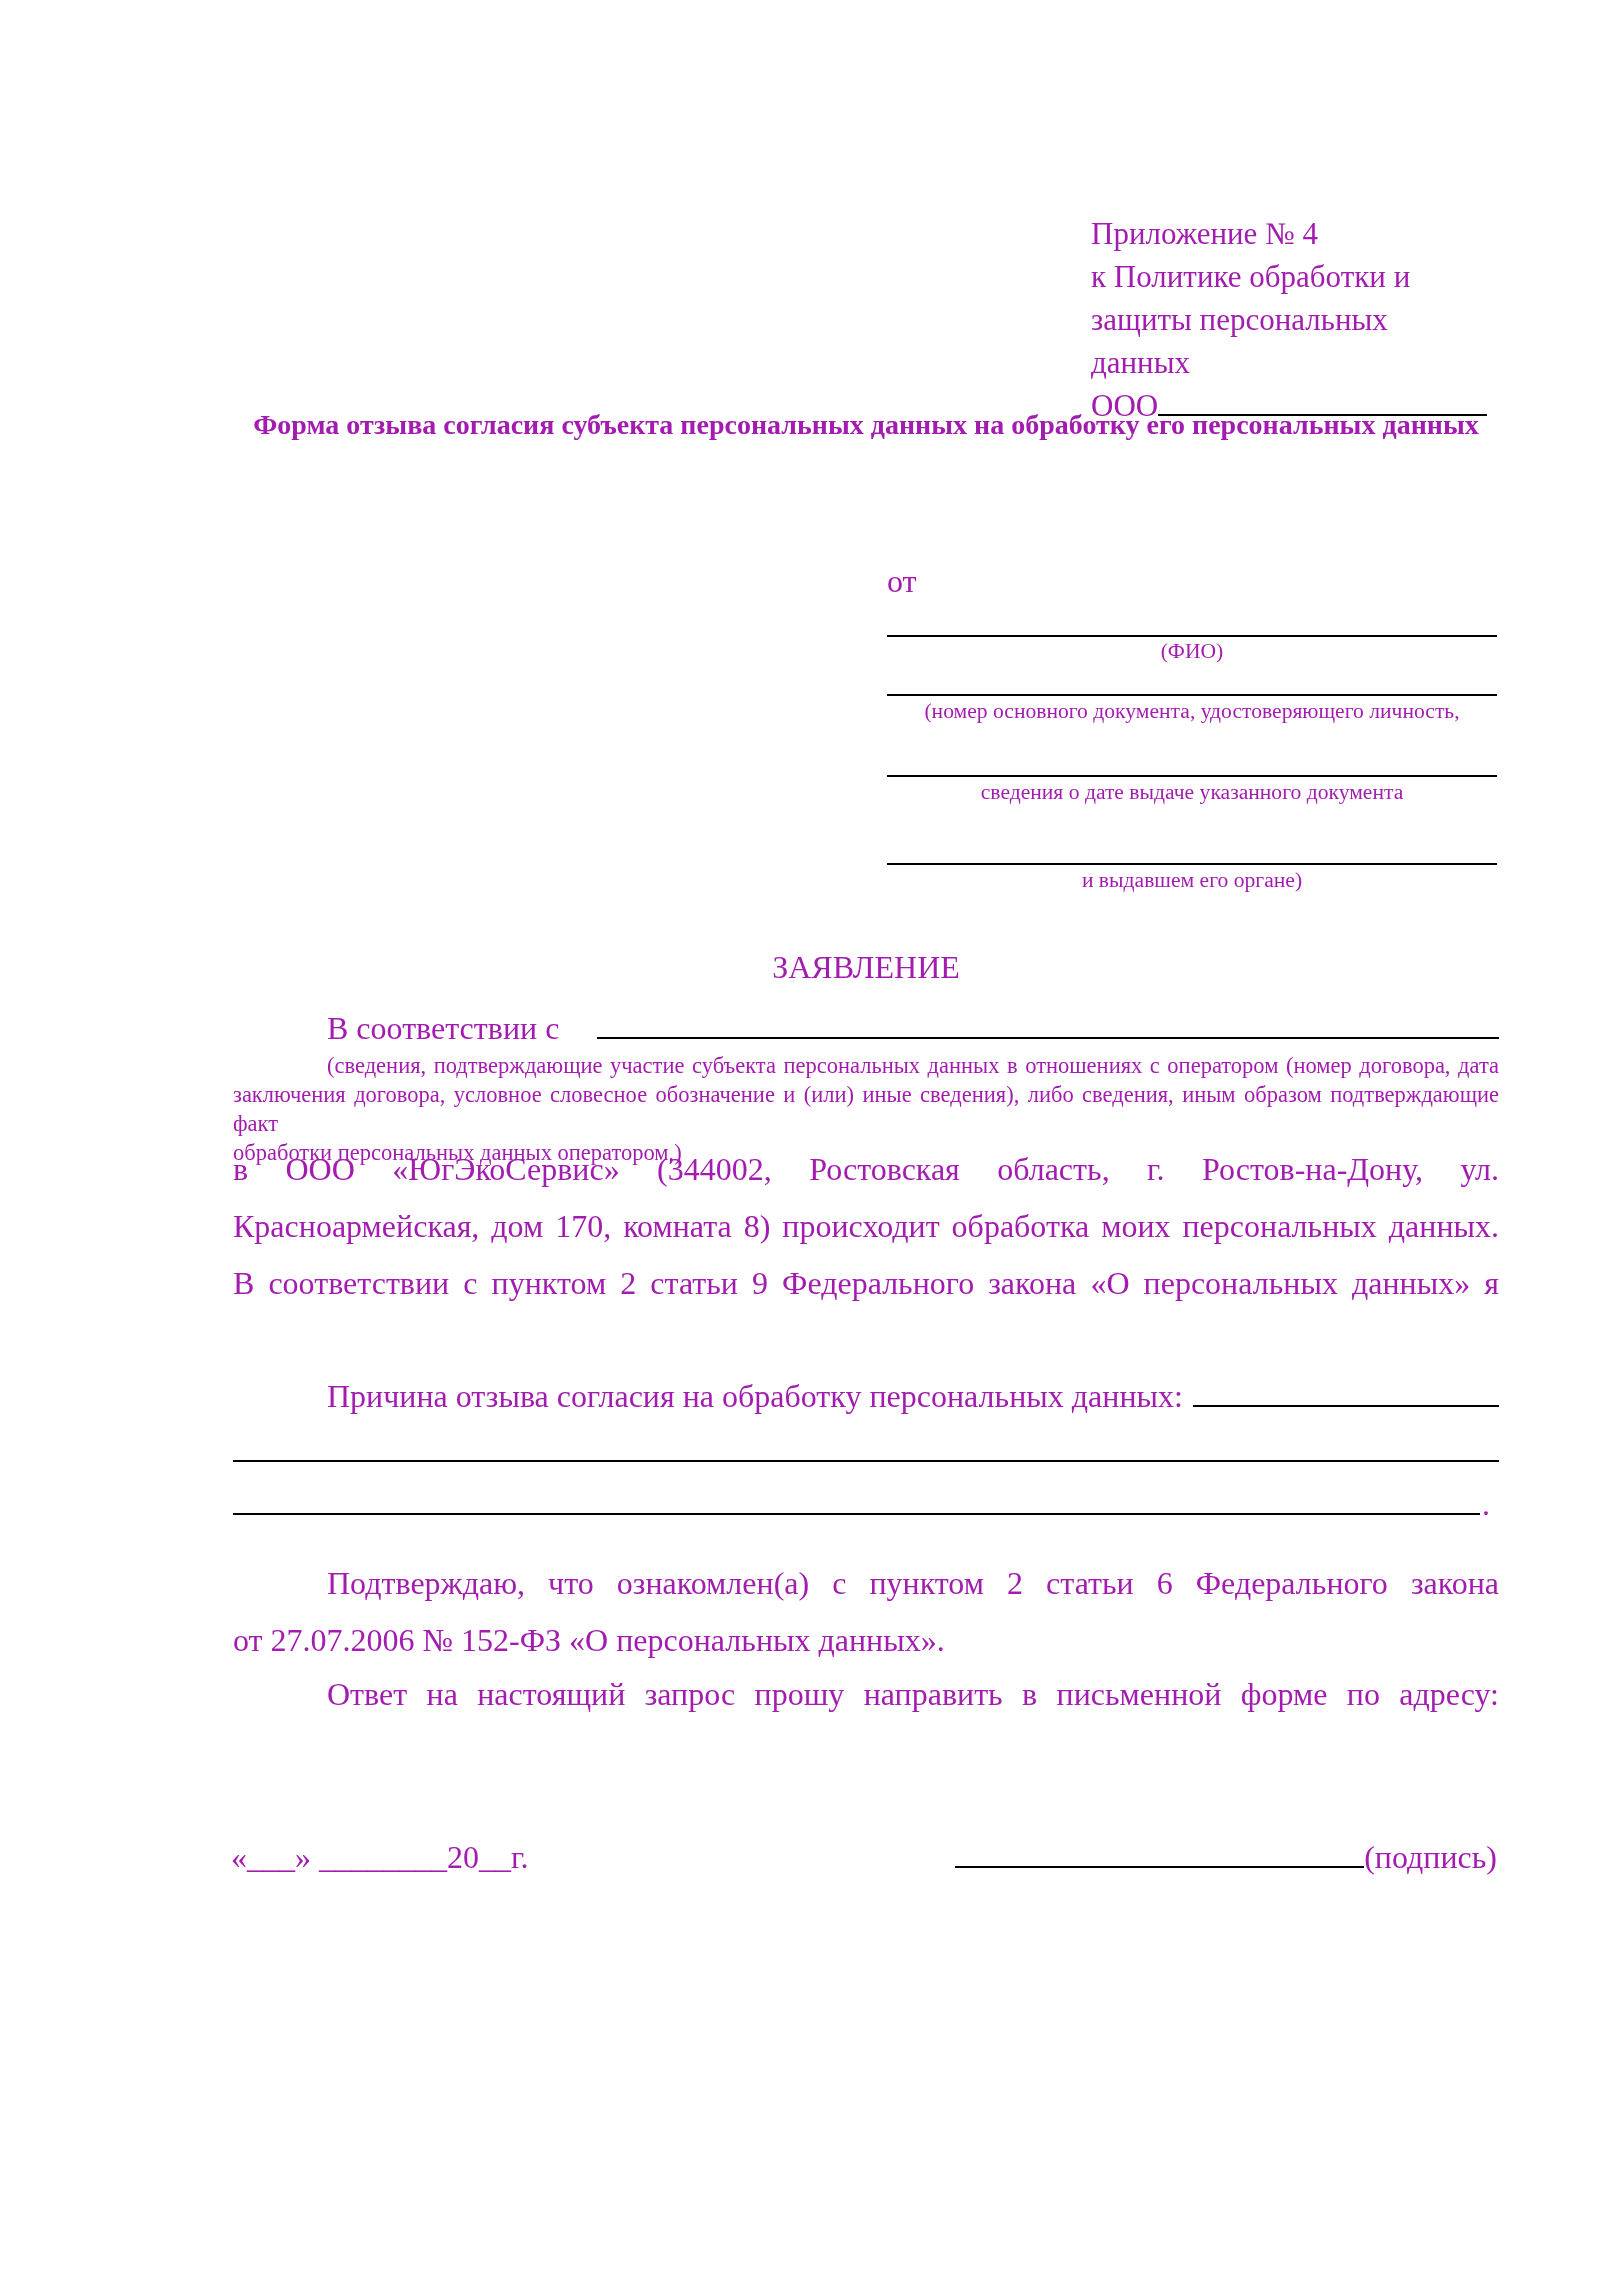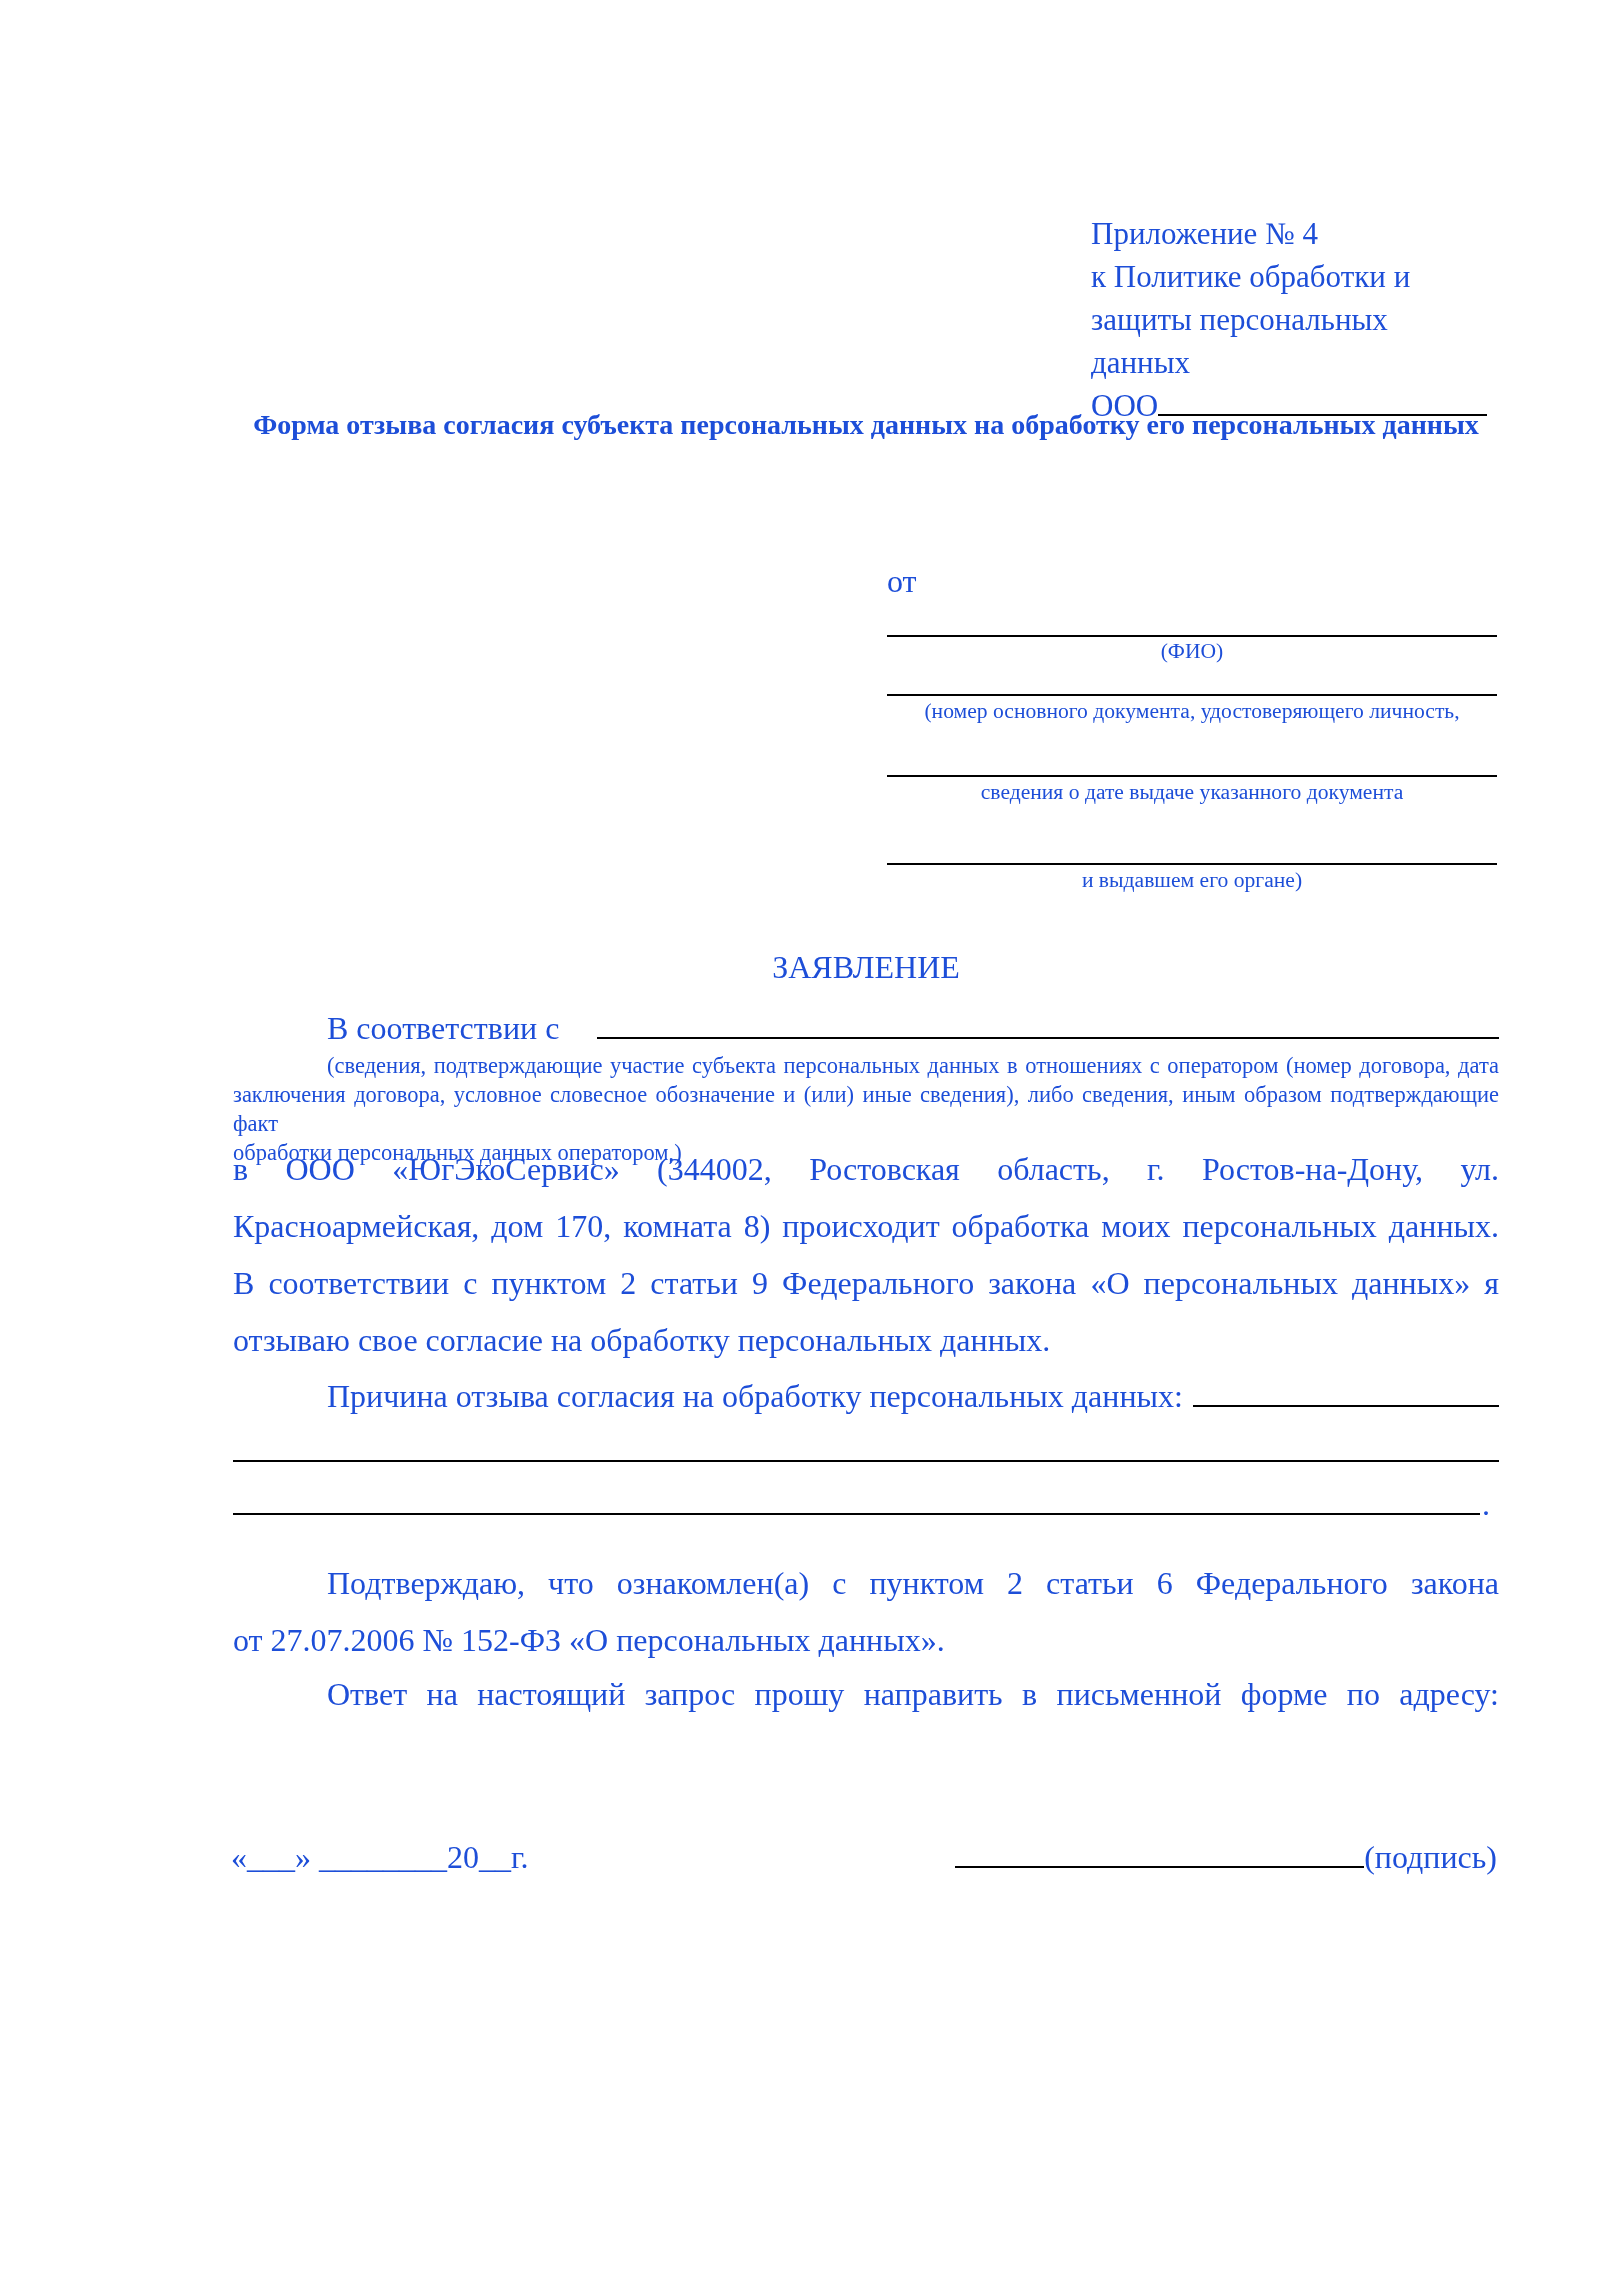--- a/index.html
+++ b/index.html
@@ -1,21 +1,21 @@
 <!DOCTYPE html>
 <html><head>
 <meta charset="utf-8">
 <style>
   html,body{margin:0;padding:0;background:#888;}
   .page{
     position:relative;
     width:1621px;height:2293px;
     background:#ffffff;
     font-family:"Liberation Serif","DejaVu Serif",serif;
-    color:#1d4ed8;
+    color:#a21caf;
     font-size:32px;
     overflow:hidden;
   }
   .abs{position:absolute;}
 
   
   .header-note{left:1091px;top:212px;width:396px;line-height:43px;font-size:31px;}
   .header-note .ooo-row{display:flex;align-items:baseline;}
   .header-note .fill{flex:1;border-bottom:2.9px solid #000;margin-bottom:4.9px;}
 
@@ -119,21 +119,20 @@
   <div class="abs fine-print">
     <div class="fl first">(сведения, подтверждающие участие субъекта персональных данных в отношениях с оператором (номер договора, дата</div>
     <div class="fl">заключения договора, условное словесное обозначение и (или) иные сведения), либо сведения, иным образом подтверждающие факт</div>
     <div class="fl last">обработки персональных данных оператором,)</div>
   </div>
 
   <div class="abs body-par">
     <div class="bl">в ООО «ЮгЭкоСервис» (344002, Ростовская область, г. Ростов-на-Дону, ул.</div>
     <div class="bl">Красноармейская, дом 170, комната 8) происходит обработка моих персональных данных.</div>
     <div class="bl">В соответствии с пунктом 2 статьи 9 Федерального закона «О персональных данных» я</div>
-    <div class="bl last">отзываю свое согласие на обработку персональных данных.</div>
   </div>
 
   <div class="abs reason-row">
     <span class="prefix">Причина отзыва согласия на обработку персональных данных:</span>
     <span class="fill"></span>
   </div>
 
   <div class="abs blank1"></div>
   <div class="abs blank2">
     <span class="fill"></span>

